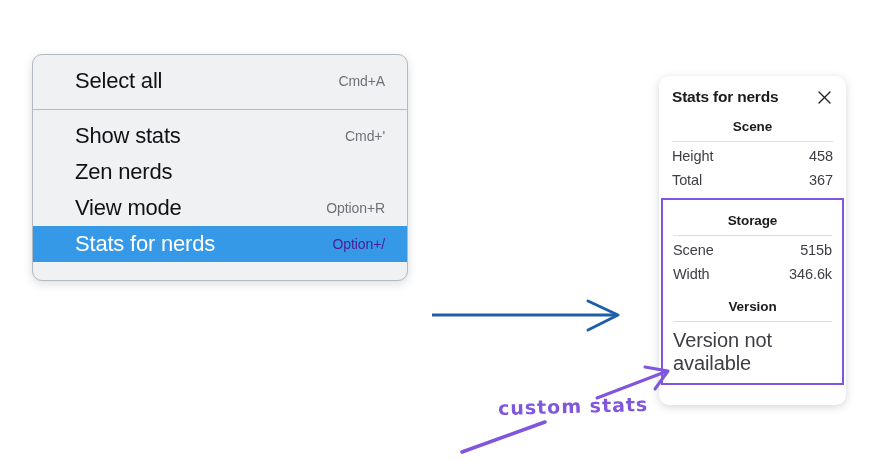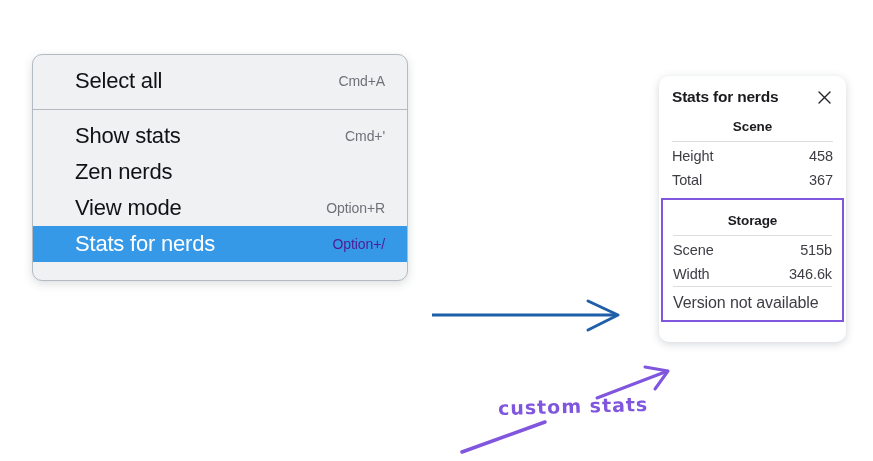--- a/index.html
+++ b/index.html
@@ -118,21 +118,21 @@
     display: flex;
     justify-content: space-between;
     align-items: baseline;
     font-size: 14.5px;
     color: #3d3d44;
     padding: 4px 0 4px 0;
     letter-spacing: -0.1px;
   }
   .stat-row .sr-value { color: #3d3d44; }
   .full-row {
-    font-size: 16px;
+    font-size: 20px;
     color: #3d3d44;
     padding: 5px 0 2px 0;
     letter-spacing: -0.1px;
   }
 
   
   #custom-stats-box {
     border: 2px solid #7f56dd;
     margin: 6px 2px 8px 2px;
     padding: 0 10px 6px 10px;
@@ -223,20 +223,21 @@
         <span class="sr-label">Scene</span>
         <span class="sr-value">515b</span>
       </div>
       <div class="stat-row">
         <span class="sr-label">Width</span>
         <span class="sr-value">346.6k</span>
       </div>
     </div>
 
     <div>
+      <div class="section-title">Version</div>
       <div class="hrule"></div>
       <div class="full-row">Version not available</div>
     </div>
 
   </div>
 </div>
 
 <svg id="annotations" viewBox="0 0 873 461">
 
   <g>

